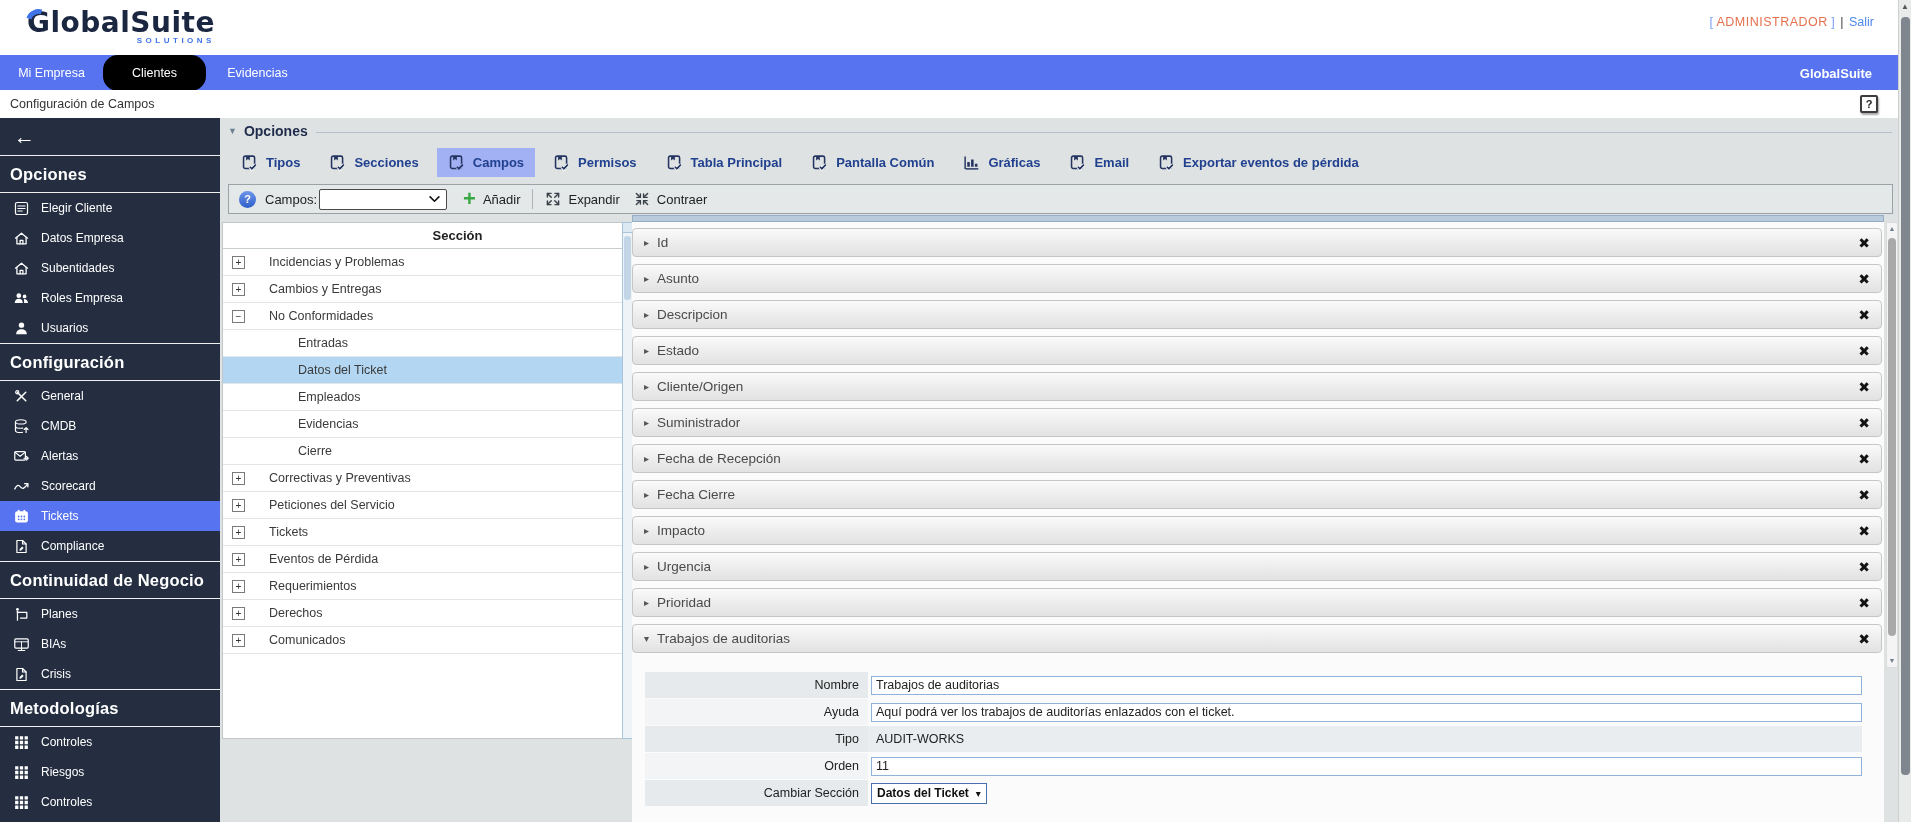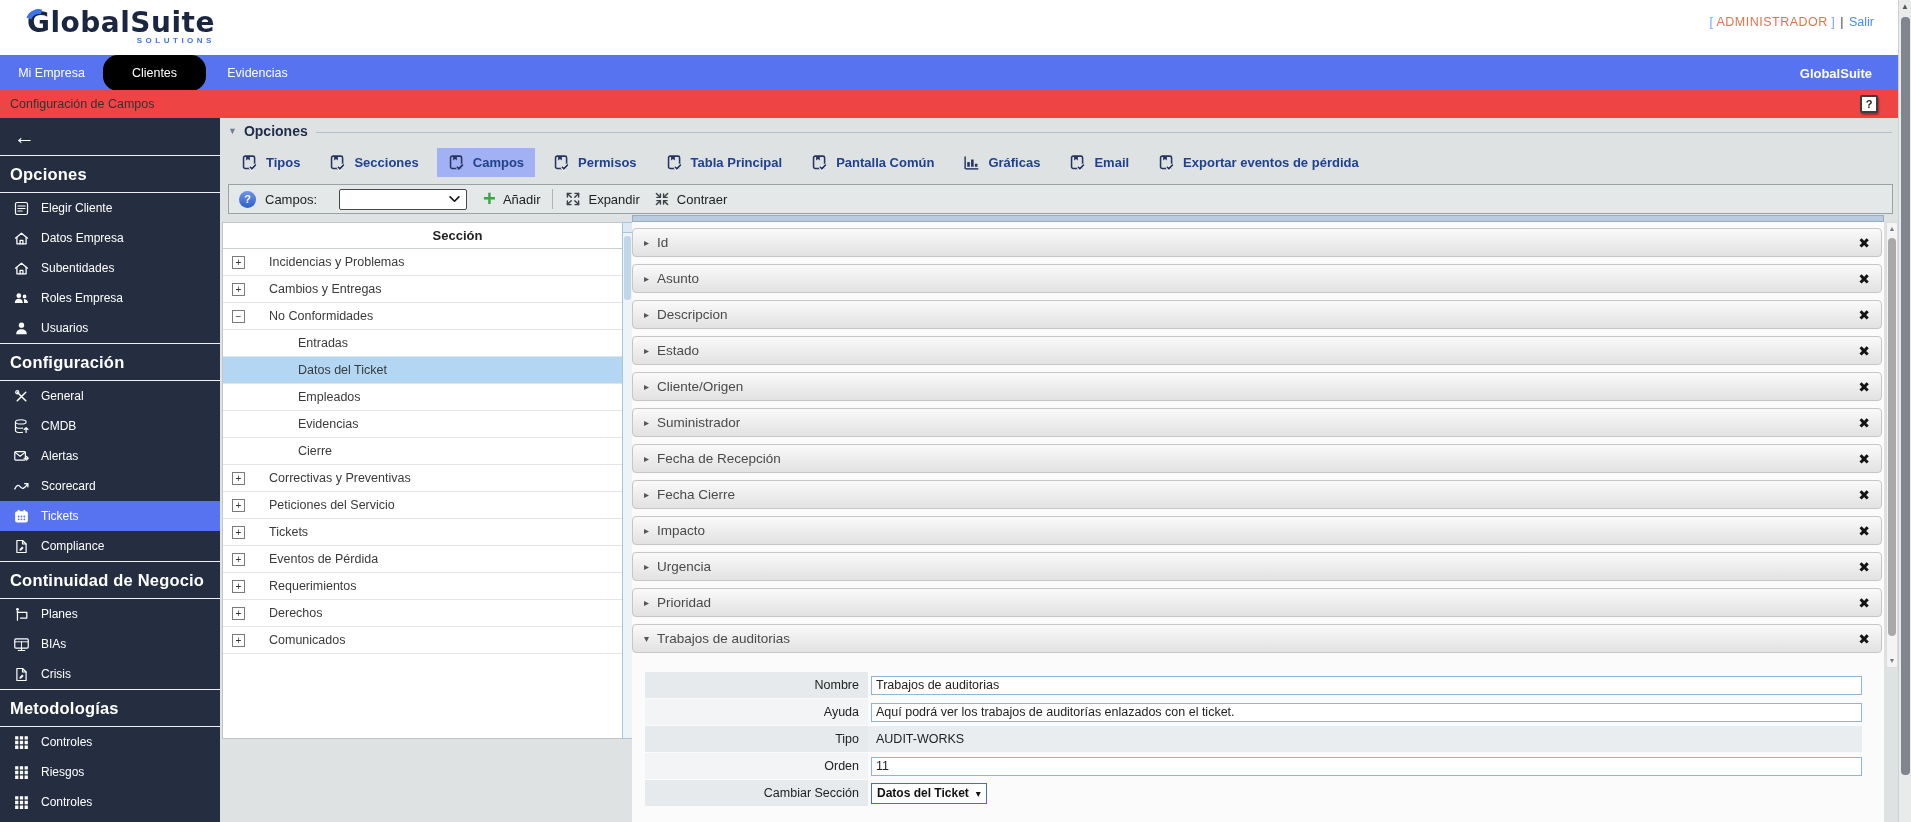--- a/index.html
+++ b/index.html
@@ -18,21 +18,21 @@
   .session .pipe { color:#444; margin:0 2px; }
   .session .salir { color:#4d8bf0; cursor:pointer; text-decoration:none; }
 
   
   .mainnav { position:absolute; top:55px; left:0; right:13px; height:36px; background:#5773ef; display:flex; color:#fff; font-size:12.5px; }
   .nav-item { width:103px; display:flex; align-items:center; justify-content:center; cursor:pointer; }
   .nav-item.active { background:#000000;border-radius:15px; }
   .nav-right { margin-left:auto; display:flex; align-items:center; padding-right:26px; font-size:13px; font-weight:bold; cursor:pointer; }
 
   
-  .breadcrumb { position:absolute; top:90px; left:0; right:13px; height:28px; background:#ef4444; display:flex; align-items:center; padding:14px 10px; font-size:12.5px; color:#333; }
+  .breadcrumb { position:absolute; top:90px; left:0; right:13px; height:28px; background:#ffffff; display:flex; align-items:center; padding:14px 10px; font-size:12.5px; color:#333; }
   .help-box { margin-left:auto; margin-right:10px; width:18px; height:18px; border:2px solid #3c3c3c; border-radius:2px; background:#fdfdfd; display:flex; align-items:center; justify-content:center; font-size:11px; font-weight:bold; color:#222; box-shadow:1px 2px 2px rgba(0,0,0,.35); cursor:pointer; }
 
   
   .sidebar { position:absolute; top:118px; left:0; width:220px; bottom:0; background:#242e40; color:#fff; overflow:hidden; }
   .side-back { height:37px; display:flex; align-items:center; padding-left:14px; font-size:21px; font-weight:bold; cursor:pointer; }
   .side-header { padding:9px 10px 8px 10px; font-size:16.5px; font-weight:bold; border-top:1px solid #eef0f2; border-bottom:1px solid #eef0f2; letter-spacing:.2px; }
   .side-item { height:30px; display:flex; align-items:center; padding-left:13px; font-size:12px; cursor:pointer; }
   .side-item svg { margin-right:11px; flex:0 0 auto; }
   .side-item.active { background:#5773ef; }
 
@@ -42,21 +42,21 @@
   .legend-tri { font-size:9px; color:#708096; margin-right:7px; cursor:pointer; }
   .legend-text { font-size:14px; font-weight:bold; color:#1e2b4a; margin-right:8px; }
   .legend-line { flex:1; border-top:1px solid #b6c0c8; margin-top:2px; }
 
   .tabs { position:absolute; top:27px; left:10px; right:6px; height:34px; display:flex; align-items:center; }
   .tab { display:flex; align-items:center; gap:8px; padding:6px 11px; margin-right:7px; font-size:13px; font-weight:bold; color:#21418f; cursor:pointer; white-space:nowrap; }
   .tab.active { background:#a2b1f3; }
 
   .toolbar { position:absolute; top:66px; left:8px; right:5px; height:30px; background:#e4e8e9; border:1px solid #9aa2a6; display:flex; align-items:center; padding:0 10px; font-size:13px; color:#222; }
   .q-circle { width:17px; height:17px; border-radius:50%; background:linear-gradient(#6e95ec,#2d5ec8); color:#fff; font-size:11px; font-weight:bold; display:flex; align-items:center; justify-content:center; cursor:pointer; margin-right:9px; }
-  .tb-label { margin-right:22px; cursor:default; }
+  .tb-label { margin-right:2px; cursor:default; }
   .tb-select { width:128px; height:21px; background:#fff; border:1px solid #4a4a4a; border-radius:2px; display:flex; align-items:center; justify-content:flex-end; padding-right:6px; cursor:pointer; }
   .plus { color:#3aa845; font-size:22px; font-weight:bold; line-height:18px; margin:0 7px 0 16px; cursor:pointer; }
   .tb-action { cursor:pointer; }
   .tb-sep { width:1px; height:20px; background:#aeb4b7; margin:0 12px; }
   .tb-icon { margin-right:7px; display:flex; cursor:pointer; }
 
   
   .tree-pane { position:absolute; left:2px; top:104px; width:471px; height:517px; background:#fff; border:1px solid #c2c8ca; overflow:hidden; }
   .tree-header { height:26px; line-height:26px; text-align:center; font-size:13px; font-weight:bold; color:#222; border-bottom:1px solid #c8cdcf; }
   .tree-row { height:27px; display:flex; align-items:center; border-bottom:1px solid #e2e5e6; font-size:12.5px; color:#3a3a3a; cursor:pointer; }

